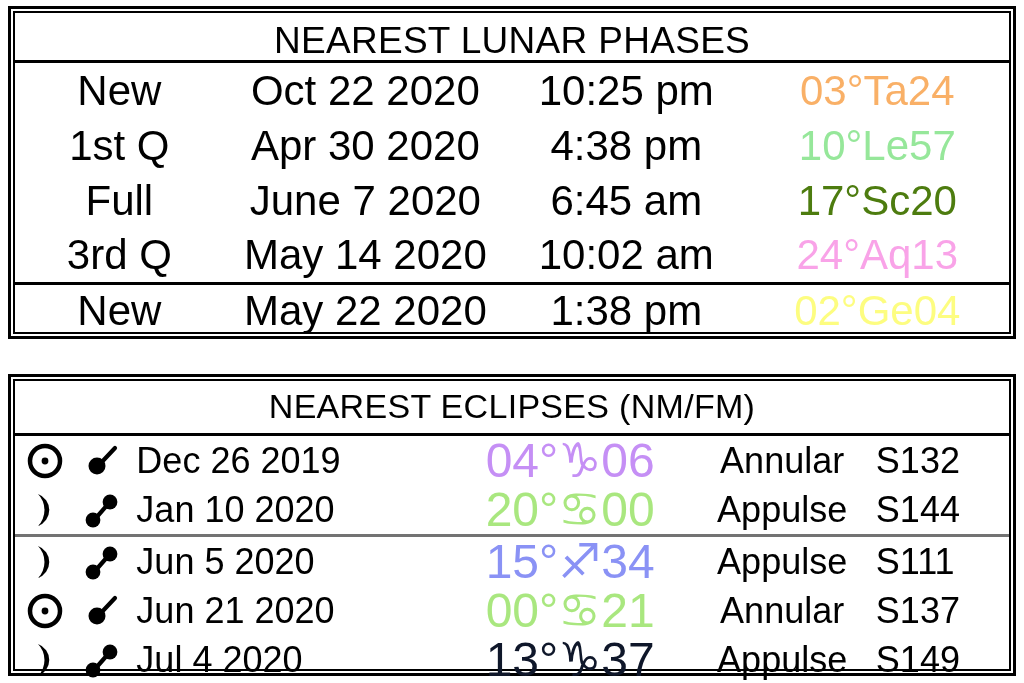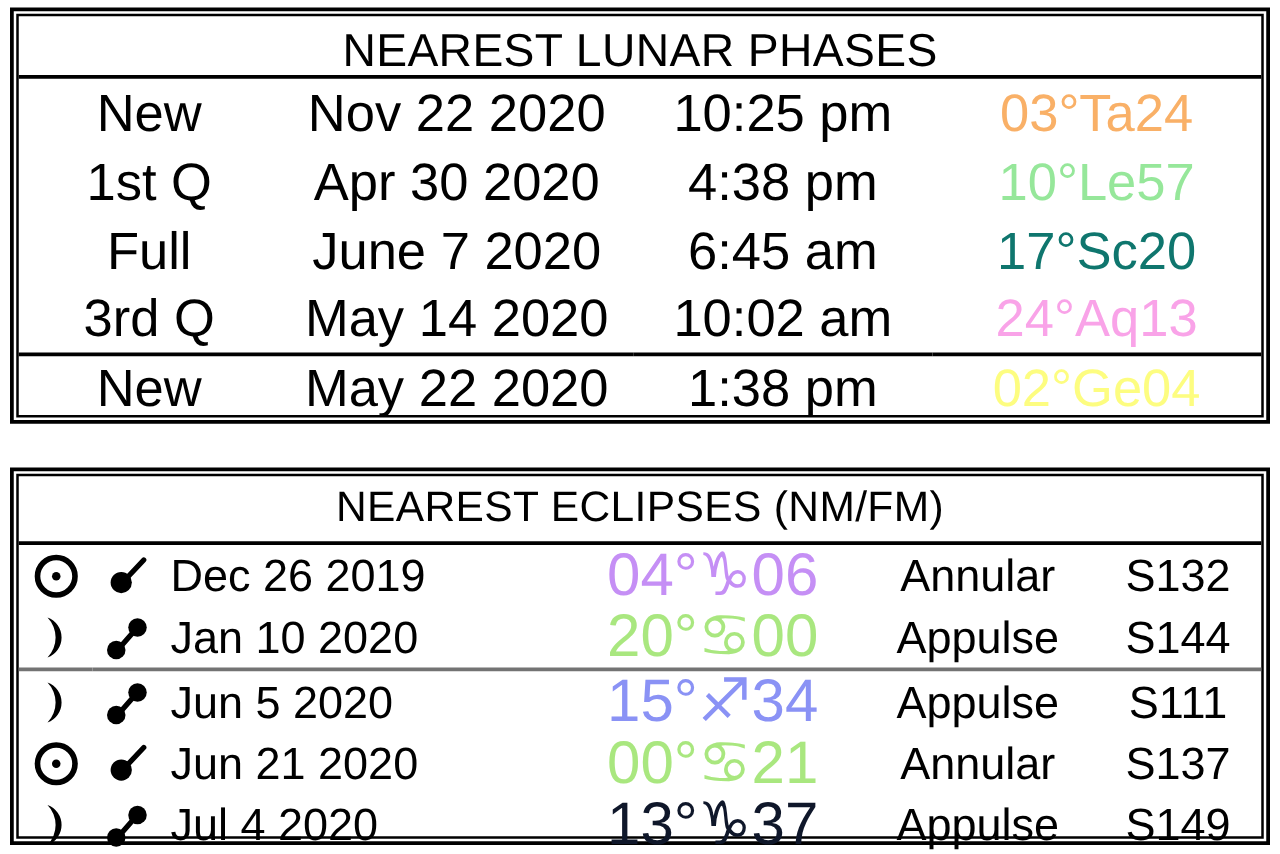--- a/index.html
+++ b/index.html
@@ -84,21 +84,21 @@
   .pos { font-size: 39px; }
 
   
   #eclipse-body tr { height: 49px; }
   #eclipse-body tr.div-top td { border-top: 3px solid #737373; }
   .ec-sym   { width: 6.0%;  text-align: center; }
   .ec-node  { width: 5.5%;  text-align: center; }
   .ec-date  { width: 32%;   text-align: left; padding-left: 8px !important; }
   .ec-pos   { width: 24%;   text-align: center; }
   .ec-type  { width: 19%;   text-align: center; }
-  .ec-saros { width: 13.5%; text-align: center; }
+  .ec-saros { width: 13.5%; }
   #eclipse-body td { font-size: 36px; }
   .ec-pos span { font-size: 48px; }
 
   
   .icon-svg { display: inline-block; vertical-align: middle; }
 
   
   .glyph {
     font-family: "DejaVu Sans", sans-serif;
     font-size: 34px;
@@ -110,35 +110,35 @@
 
 <div class="page">
 
   <div class="panel" id="panel-lunar">
     <div class="panel-inner">
       <div class="panel-title">NEAREST LUNAR PHASES</div>
       <table class="grid">
         <tbody id="lunar-body">
             <tr>
               <td class="col-phase">New</td>
-              <td class="col-date">Nov 22 2020</td>
+              <td class="col-date">Oct 22 2020</td>
               <td class="col-time">10:25 pm</td>
               <td class="col-pos pos" style="color: rgb(249, 176, 103);">03°Ta24</td>
             </tr>
             <tr>
               <td class="col-phase">1st Q</td>
               <td class="col-date">Apr 30 2020</td>
               <td class="col-time">4:38 pm</td>
               <td class="col-pos pos" style="color: rgb(150, 231, 154);">10°Le57</td>
             </tr>
             <tr>
               <td class="col-phase">Full</td>
               <td class="col-date">June 7 2020</td>
               <td class="col-time">6:45 am</td>
-              <td class="col-pos pos" style="color: #0f766e;">17°Sc20</td>
+              <td class="col-pos pos" style="color: #4d7c0f;">17°Sc20</td>
             </tr>
             <tr>
               <td class="col-phase">3rd Q</td>
               <td class="col-date">May 14 2020</td>
               <td class="col-time">10:02 am</td>
               <td class="col-pos pos" style="color: rgb(249, 163, 232);">24°Aq13</td>
             </tr>
             <tr class="div-top">
               <td class="col-phase">New</td>
               <td class="col-date">May 22 2020</td>

